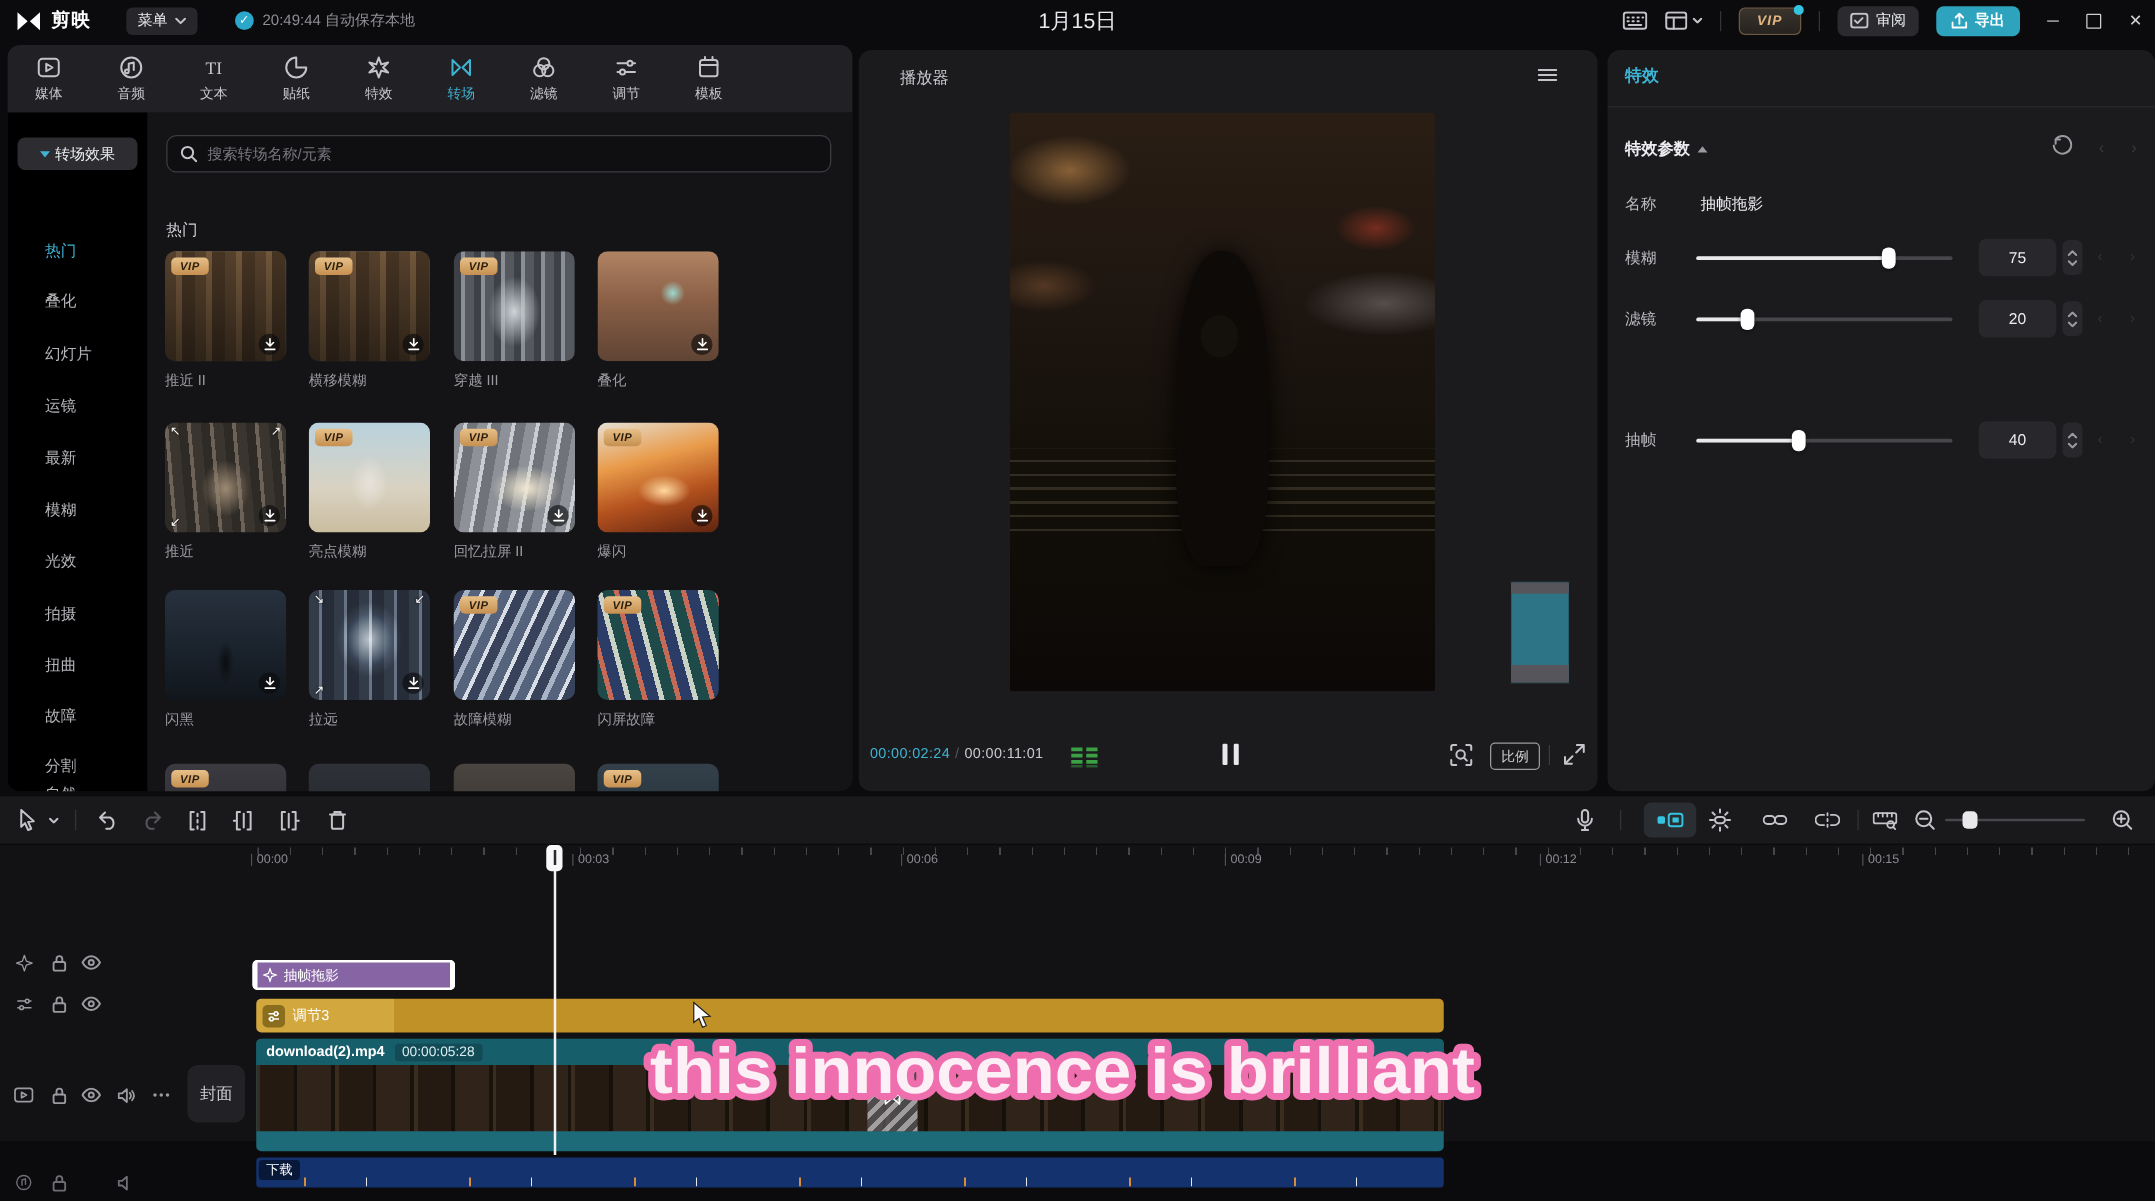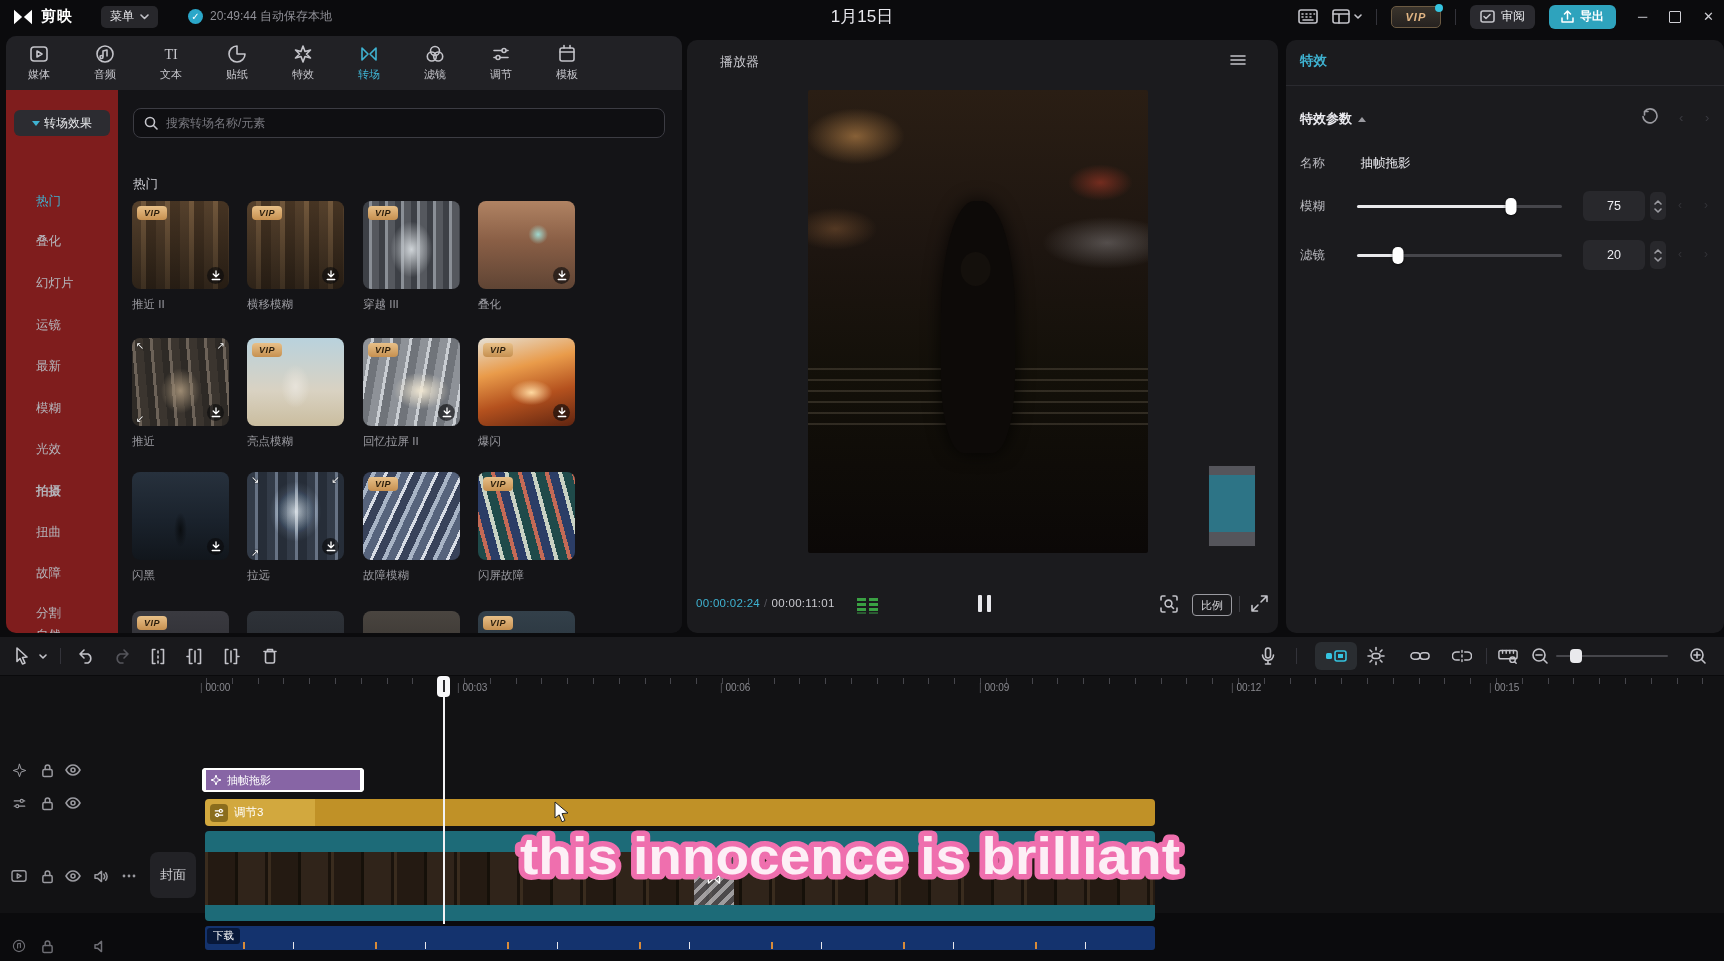--- a/index.html
+++ b/index.html
@@ -35,21 +35,21 @@
   .winctl .w{font-size:13px;}
   .box-max{width:10px;height:10px;border:1.4px solid #cfcfd4;border-radius:1px;}
 
   
   #left-panel{left:6px;top:36px;width:676px;height:597px;background:#141417;border-radius:10px;overflow:hidden;}
   #tabbar{position:absolute;left:0;top:0;width:100%;height:54px;background:#212125;display:flex;align-items:center;}
   .tab{width:66px;display:flex;flex-direction:column;align-items:center;gap:3px;cursor:pointer;}
   .tab .tlabel{font-size:11px;color:#c6c6cc;}
   .tab.active .tlabel{color:#3fb3d2;}
   .tab.active svg *{stroke:#3fb3d2;}
-  #sidebar{position:absolute;left:0;top:54px;width:112px;height:543px;background:#7f1d1d;}
+  #sidebar{position:absolute;left:0;top:54px;width:112px;height:543px;background:#000000;}
   .side-header{position:absolute;left:8px;top:56px;width:96px;height:26px;background:#2c2c31;border-radius:6px;
                display:flex;align-items:center;justify-content:center;gap:4px;font-size:12px;color:#eceef0;}
   .side-caret{width:0;height:0;border-left:4px solid transparent;border-right:4px solid transparent;
               border-top:5px solid #3fb3d2;}
   .side-item{position:absolute;left:0;width:112px;height:26px;display:flex;align-items:center;
              padding-left:30px;box-sizing:border-box;font-size:12.5px;color:#b4b4ba;cursor:pointer;}
   .side-item.active{color:#3fb3d2;}
   #library{position:absolute;left:112px;top:54px;right:0;bottom:0;background:#141417;}
   .search{position:absolute;left:15px;top:18px;width:532px;height:30px;background:#0f0f12;
           border:1px solid #3c3c43;border-radius:8px;display:flex;align-items:center;gap:8px;
@@ -350,21 +350,21 @@
         </div>
       <div class="side-item" style="top:263px;">
           <span>最新</span>
         </div>
       <div class="side-item" style="top:305px;">
           <span>模糊</span>
         </div>
       <div class="side-item" style="top:346px;">
           <span>光效</span>
         </div>
-      <div class="side-item" style="top:388px;font-weight:bold;">
+      <div class="side-item" style="top:388px;">
           <span>拍摄</span>
         </div>
       <div class="side-item" style="top:429px;">
           <span>扭曲</span>
         </div>
       <div class="side-item" style="top:470px;text-align:right;">
           <span>故障</span>
         </div>
       <div class="side-item" style="top:510px;">
           <span>分割</span>
@@ -621,20 +621,38 @@
         <svg width="8" height="5" viewBox="0 0 8 5">
             <path d="M1,4 L4,1 L7,4" class="ic" style="stroke:#9a9aa0;"></path>
           </svg>
         <svg width="8" height="5" viewBox="0 0 8 5">
             <path d="M1,1 L4,4 L7,1" class="ic" style="stroke:#9a9aa0;"></path>
           </svg>
       </div>
       <span class="snav" style="left:392px;">‹</span>
       <span class="snav" style="left:418px;">›</span>
     </div>
+    <div class="srow" style="top:297px;">
+      <span class="slbl">抽帧</span>
+      <div class="strack">
+        <div class="sl-fill" style="width: 40%;"></div>
+        <div class="sl-handle" style="left: 40%;"></div>
+      </div>
+      <div class="sval">40</div>
+      <div class="sstep">
+        <svg width="8" height="5" viewBox="0 0 8 5">
+            <path d="M1,4 L4,1 L7,4" class="ic" style="stroke:#9a9aa0;"></path>
+          </svg>
+        <svg width="8" height="5" viewBox="0 0 8 5">
+            <path d="M1,1 L4,4 L7,1" class="ic" style="stroke:#9a9aa0;"></path>
+          </svg>
+      </div>
+      <span class="snav" style="left:392px;">‹</span>
+      <span class="snav" style="left:418px;">›</span>
+    </div>
   </div>
 
   <div id="timeline" class="abs">
     <div id="tl-toolbar">
       <span class="tbi" style="left:12px;">
         <svg width="16" height="18" viewBox="0 0 16 18">
             <path d="M3,1 L13,10 L8.5,10.5 L11,16 L8.5,17 L6,11.5 L3,14.5 Z" class="ic"></path>
           </svg>
       </span>
       <span class="tbi" style="left:38px;width:10px;">
@@ -848,20 +866,24 @@
         <span class="aic">
           <svg width="12" height="12" viewBox="0 0 20 20">
               <path d="M3,6.5 h14 M3,13.5 h14" style="stroke:#fff;stroke-width:2;fill:none;"></path>
               <circle cx="13" cy="6.5" r="2.4" style="fill:#8a6d1d;stroke:#fff;stroke-width:2;"></circle>
               <circle cx="7" cy="13.5" r="2.4" style="fill:#8a6d1d;stroke:#fff;stroke-width:2;"></circle>
             </svg>
         </span>
         <span class="ctext">调节3</span>
       </div>
       <div id="clip-video" class="clip">
+        <div class="v-label">
+          <span class="v-name">download(2).mp4</span>
+          <span class="v-dur">00:00:05:28</span>
+        </div>
         <div class="v-strip"></div>
         <div class="v-trans">
           <svg width="14" height="12" viewBox="0 0 20 16">
               <path d="M2,2 L9,8 L2,14 Z M18,2 L11,8 L18,14 Z" style="fill:none;stroke:#fff;stroke-width:1.8;stroke-linejoin:round;"></path>
             </svg>
         </div>
       </div>
       <div id="clip-audio" class="clip">
         <span class="a-tag">下载</span>
         <div class="a-wave"></div>

